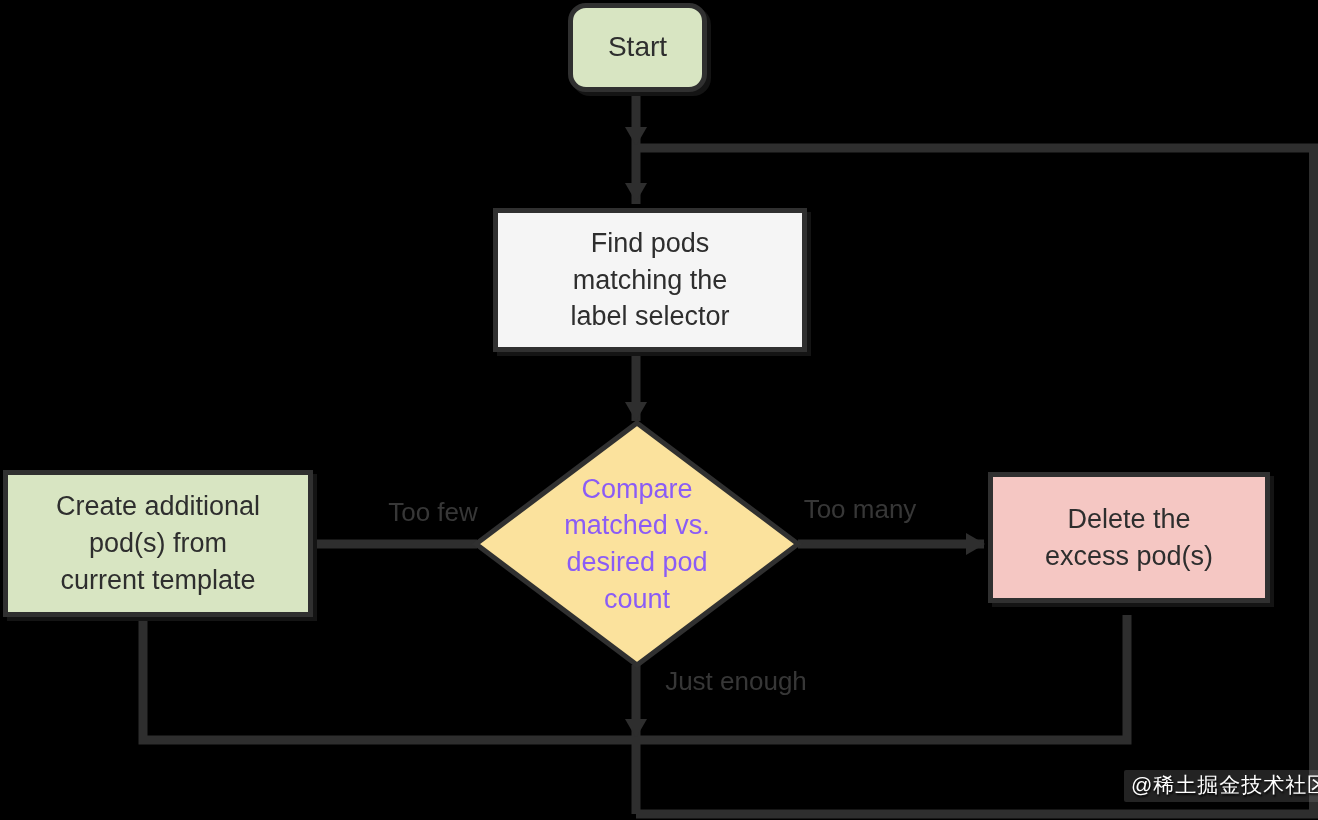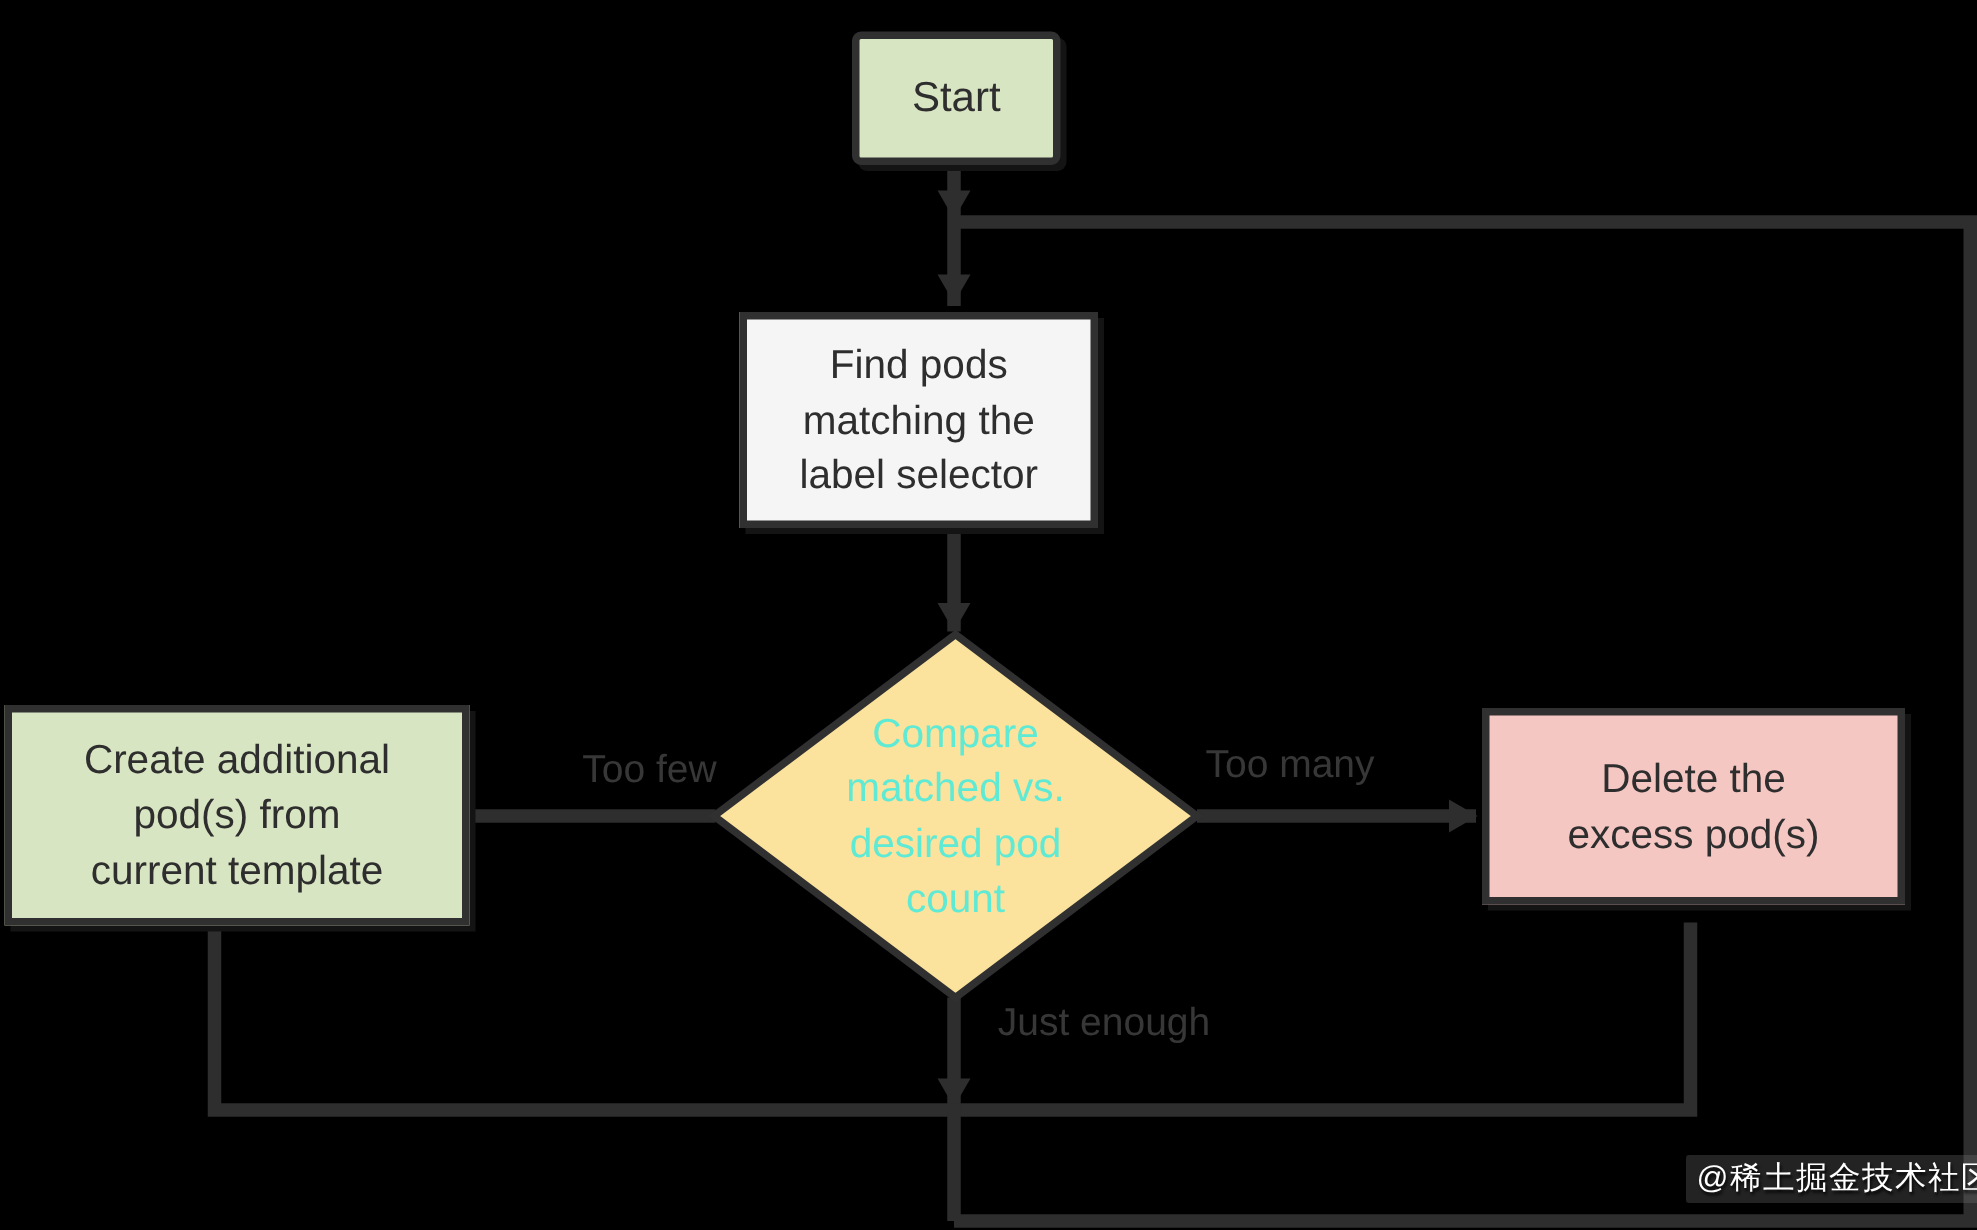--- a/index.html
+++ b/index.html
@@ -29,48 +29,48 @@
     align-items: center;
     justify-content: center;
     text-align: center;
     color: #2e2e2e;
     font-size: 27px;
     line-height: 1.36;
     box-shadow: 4px 4px 0 #141414;
   }
   .node span { display: inline-block; }
   .node-start {
-    left: 568px; top: 21px; width: 139px; height: 89px;
+    left: 568px; top: 3px; width: 139px; height: 89px;
     background: #d8e5c2;
-    border-radius: 6px;
+    border-radius: 18px;
     font-size: 28px;
   }
   .node-find {
-    left: 493px; top: 208px; width: 239px; height: 144px;
+    left: 493px; top: 208px; width: 314px; height: 144px;
     background: #f5f5f5;
   }
   .node-find span { max-width: 190px; }
   .node-create {
     left: 3px; top: 470px; width: 310px; height: 147px;
     background: #d8e5c2;
   }
   .node-create span { max-width: 215px; }
   .node-delete {
     left: 988px; top: 472px; width: 282px; height: 131px;
     background: #f5c7c3;
   }
   .node-delete span { max-width: 175px; }
   .diamond-label {
     position: absolute;
     left: 507px; top: 454px; width: 260px; height: 180px;
     display: flex;
     align-items: center;
     justify-content: center;
     text-align: center;
-    color: #5eead4;
+    color: #8b5cf6;
     font-size: 27px;
     line-height: 1.36;
   }
   .diamond-label span { display: inline-block; max-width: 185px; }
   .edge-label {
     position: absolute;
     color: #373737;
     font-size: 26px;
     text-align: center;
     white-space: nowrap;

